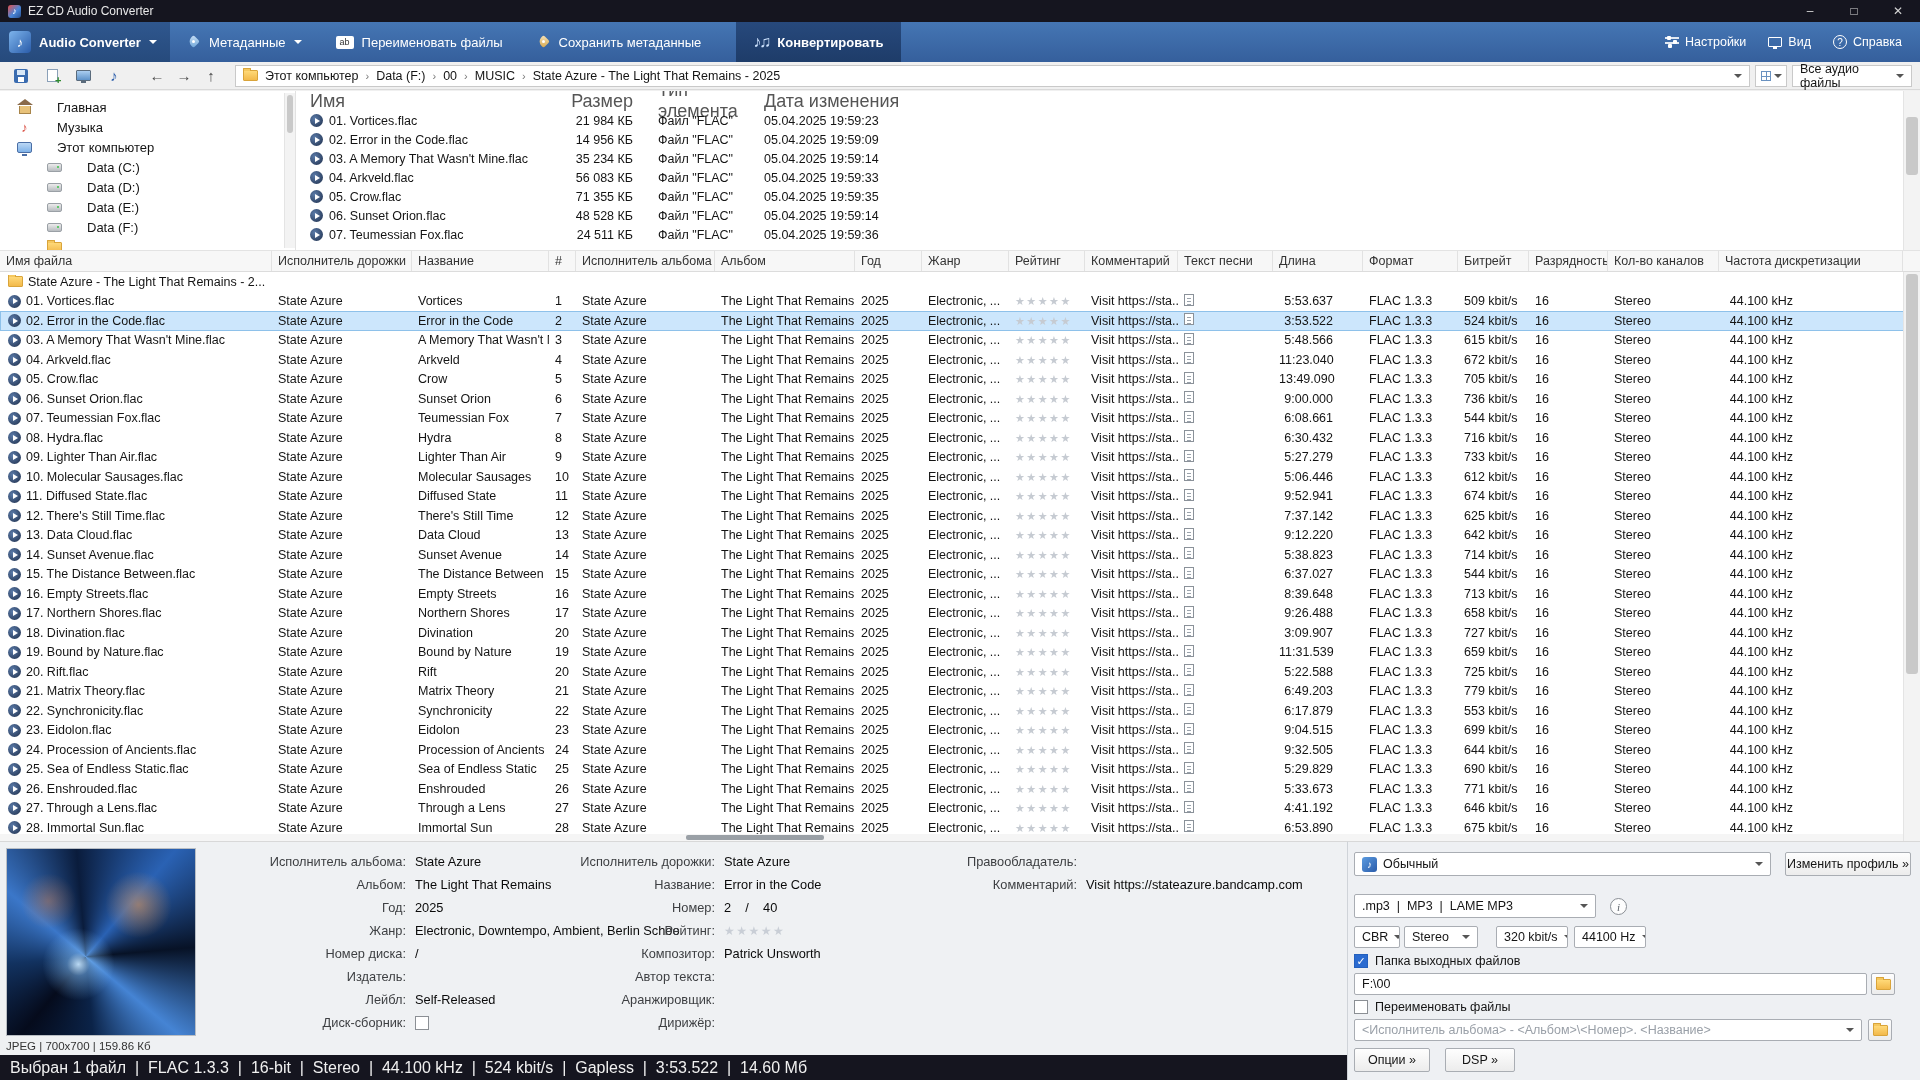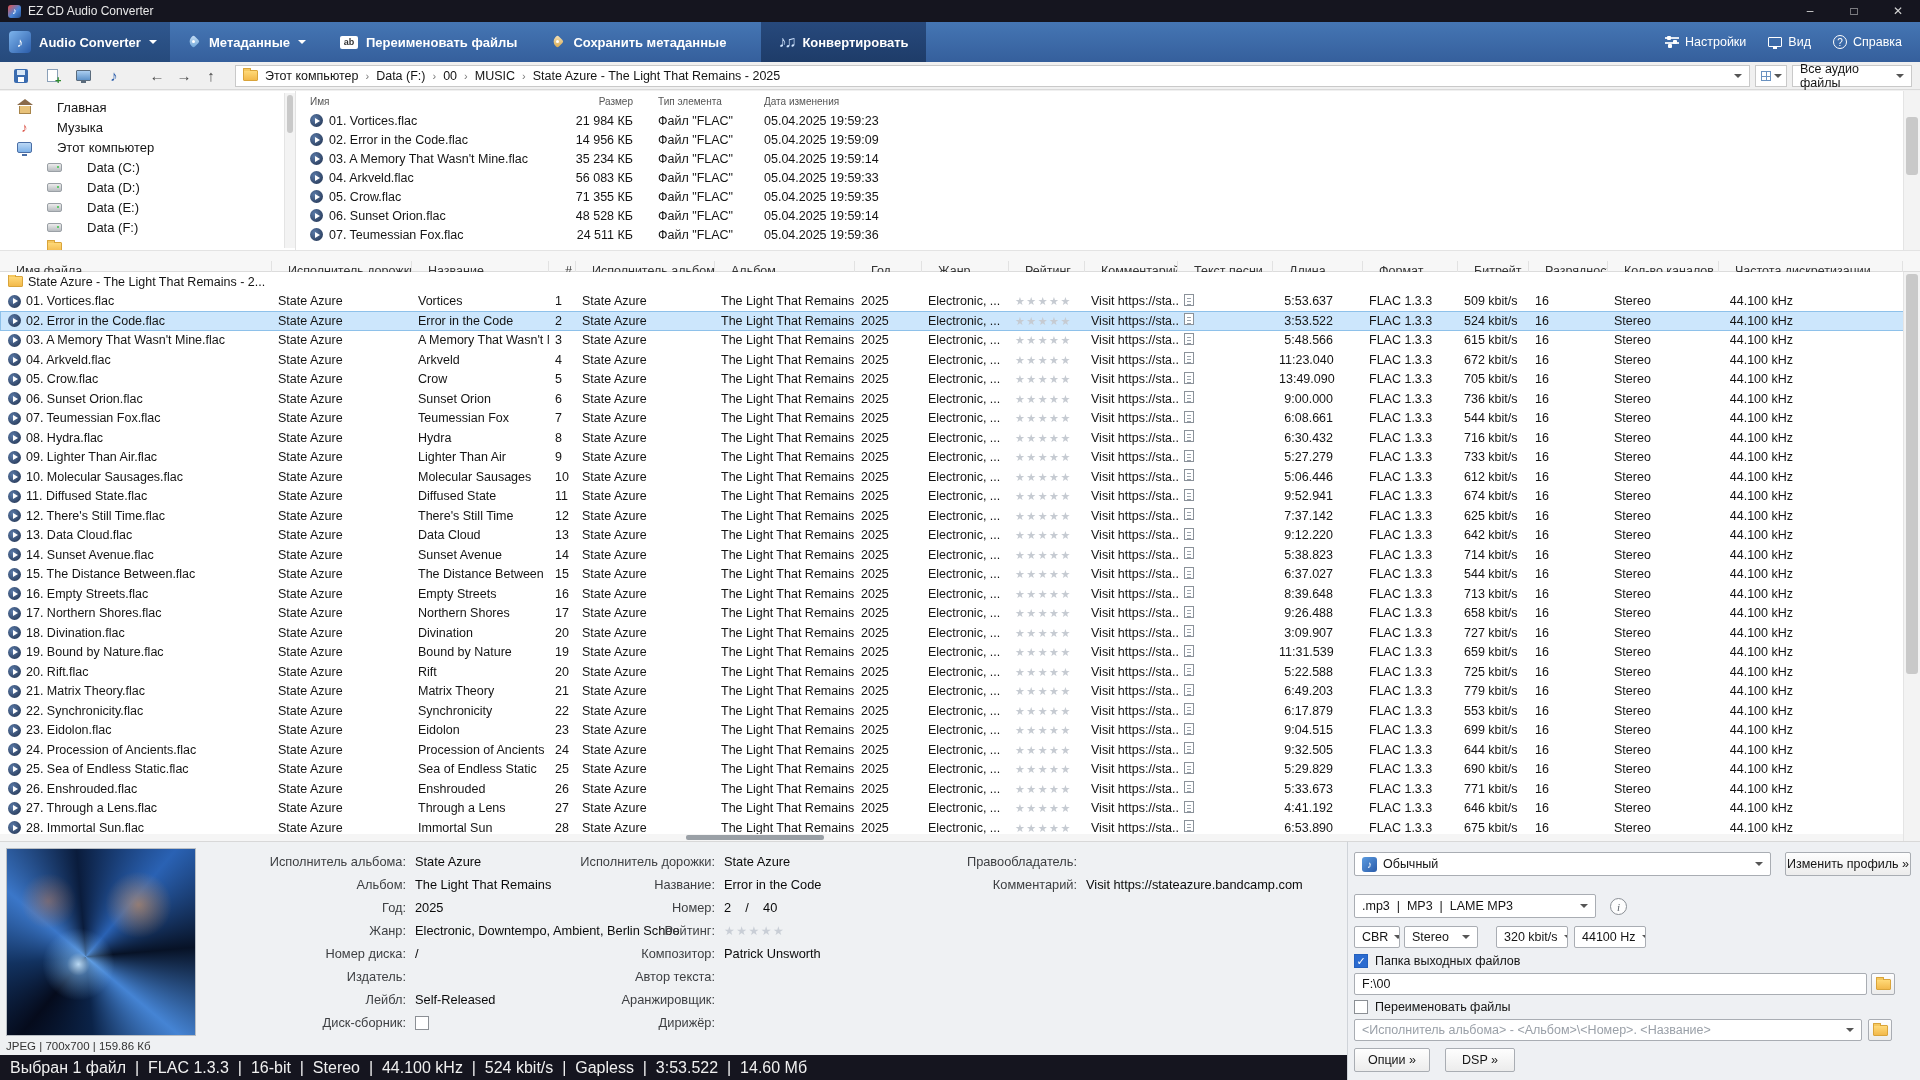--- a/index.html
+++ b/index.html
@@ -10,21 +10,21 @@
 #titlebar{position:absolute;left:0;top:0;width:1920px;height:22px;background:#15151f;display:flex;align-items:center;color:#e9e9e9;}
 .app-ico{width:13px;height:13px;border-radius:3px;background:linear-gradient(135deg,#e8504a 0%,#4a86d8 55%,#274f8e 100%);margin:0 7px 0 8px;display:flex;align-items:center;justify-content:center;color:#fff;font-size:9px;flex:none;}
 #titlebar .t{font-size:12px;}
 .win-controls{margin-left:auto;display:flex;height:100%;}
 .win-btn{width:44px;height:100%;display:flex;align-items:center;justify-content:center;color:#d4d4d4;font-size:12px;}
 
 
 #toolbar{position:absolute;top:22px;left:0;width:1920px;height:40px;background:linear-gradient(#4576b4,#355f9c);display:flex;align-items:stretch;color:#fff;}
 .tb-app{width:170px;background:linear-gradient(#2f578e,#264a7c);display:flex;align-items:center;padding-left:9px;gap:8px;font-weight:bold;flex:none;}
 .app-logo{width:22px;height:22px;border-radius:4px;background:linear-gradient(135deg,#7db4ec,#2a5caa);display:flex;align-items:center;justify-content:center;font-size:13px;color:#fff;flex:none;}
-.tb-btn{display:flex;align-items:center;gap:8px;padding:0 17px;font-size:13px;font-weight:bold;}
+.tb-btn{display:flex;align-items:center;gap:8px;padding:0 17px;font-size:13px;}
 .tb-btn.active{background:linear-gradient(#27497c,#1e3c69);font-weight:bold;margin-left:18px;}
 .caret-w{width:0;height:0;border-left:4px solid transparent;border-right:4px solid transparent;border-top:4px solid #fff;}
 .icon-tag{width:14px;height:14px;position:relative;flex:none;}
 .icon-tag::before{content:"";position:absolute;left:2px;top:2px;width:9px;height:9px;background:linear-gradient(135deg,#c7def5,#6fa6d8);border-radius:2px 2px 2px 6px;transform:rotate(45deg);}
 .icon-tag::after{content:"";position:absolute;left:5px;top:5px;width:3px;height:3px;border-radius:50%;background:#fff;}
 .icon-rename{width:18px;height:13px;background:#fff;border-radius:2px;color:#333;font-size:9px;line-height:13px;text-align:center;flex:none;}
 .icon-tag2{width:14px;height:14px;position:relative;flex:none;}
 .icon-tag2::before{content:"";position:absolute;left:2px;top:2px;width:9px;height:9px;background:linear-gradient(135deg,#f5e2b8,#d8a94f);border-radius:2px 2px 2px 6px;transform:rotate(45deg);}
 .icon-tag2::after{content:"";position:absolute;left:5px;top:5px;width:3px;height:3px;border-radius:50%;background:#fff;}
 .icon-notes{color:#cfe4ff;font-size:16px;letter-spacing:-2px;flex:none;}
@@ -68,36 +68,36 @@
 .tree-item.child{padding-left:46px;}
 .tico{width:17px;display:flex;justify-content:center;align-items:center;flex:none;}
 .home-ico{width:12px;height:8px;background:#e8c27a;border:1px solid #a8854a;border-top:none;position:relative;margin-top:5px;}
 .home-ico::before{content:"";position:absolute;left:-3px;top:-7px;border-left:8px solid transparent;border-right:8px solid transparent;border-bottom:6px solid #8a6a4a;}
 .music-ico{color:#d94f43;font-size:13px;}
 .pc-ico{width:15px;height:11px;border:1px solid #4a6ea5;border-radius:2px;background:linear-gradient(#bcd8f5,#7fb2e8);position:relative;}
 .pc-ico::after{content:"";position:absolute;left:4px;bottom:-4px;width:5px;height:2px;background:#4a6ea5;}
 .drive-ico{width:15px;height:9px;border-radius:2px;background:linear-gradient(#ececec,#b8bcc0);border:1px solid #9aa0a6;position:relative;}
 .drive-ico::after{content:"";position:absolute;right:2px;top:2px;width:2px;height:2px;border-radius:50%;background:#3ec24a;}
 #filelist{flex:1;position:relative;overflow:hidden;}
-.fl-header{height:20px;display:flex;align-items:center;color:#555;font-size:10px;}
+.fl-header{height:20px;display:flex;align-items:center;color:#555;font-size:18px;}
 .fl-row{height:19px;display:flex;align-items:center;font-size:12.5px;white-space:nowrap;}
 .fl-c-name{width:250px;padding-left:14px;display:flex;gap:6px;align-items:center;overflow:hidden;}
 .fl-c-size{width:87px;text-align:right;flex:none;}
 .fl-c-type{width:128px;padding-left:25px;flex:none;}
 .fl-c-date{width:240px;padding-left:3px;flex:none;}
 .media-ico{width:13px;height:13px;border-radius:50%;background:radial-gradient(circle at 35% 35%,#5a7aa8,#1e2e4a);position:relative;flex:none;}
 .media-ico::after{content:"";position:absolute;left:5px;top:3.5px;border-left:5px solid #fff;border-top:3px solid transparent;border-bottom:3px solid transparent;}
 
 
 .vscroll{position:absolute;background:#f3f3f3;border-left:1px solid #e4e4e4;}
 .thumb{position:absolute;left:2px;right:2px;background:#c9c9c9;border-radius:3px;}
 
 
 #trackheader{position:absolute;top:250px;left:0;width:1920px;height:22px;background:#f7f7f7;border-top:1px solid #e3e3e3;border-bottom:1px solid #dcdcdc;display:flex;font-size:12.5px;color:#333;}
-.th{display:flex;align-items:center;padding-left:16px;border-right:1px solid #e2e2e2;height:100%;white-space:nowrap;overflow:hidden;flex:none;margin-top:10px;}
+.th{display:flex;align-items:center;padding-left:6px;border-right:1px solid #e2e2e2;height:100%;white-space:nowrap;overflow:hidden;flex:none;}
 #trackbody{position:absolute;top:272px;left:0;width:1920px;height:569px;background:#fff;overflow:hidden;}
 .tr{display:flex;height:19.5px;align-items:center;font-size:12.5px;}
 .tr.selected{background:#cce6fc;box-shadow:inset 0 0 0 1px #8ec1ea;}
 .td{padding-left:6px;white-space:nowrap;overflow:hidden;flex:none;}
 .filecell{display:flex;align-items:center;gap:5px;padding-left:8px;}
 .c1{width:272px;}.c2{width:140px;}.c3{width:137px;}.c4{width:27px;}.c5{width:139px;}.c6{width:140px;}
 .c7{width:67px;}.c8{width:87px;}.c9{width:76px;}.c10{width:93px;}.c11{width:95px;}.c12{width:90px;}
 .c13{width:95px;}.c14{width:71px;}.c15{width:79px;}.c16{width:111px;}.c17{width:184px;}
 .num{text-align:right;padding-right:30px;}
 .rate{text-align:right;padding-right:110px;}

